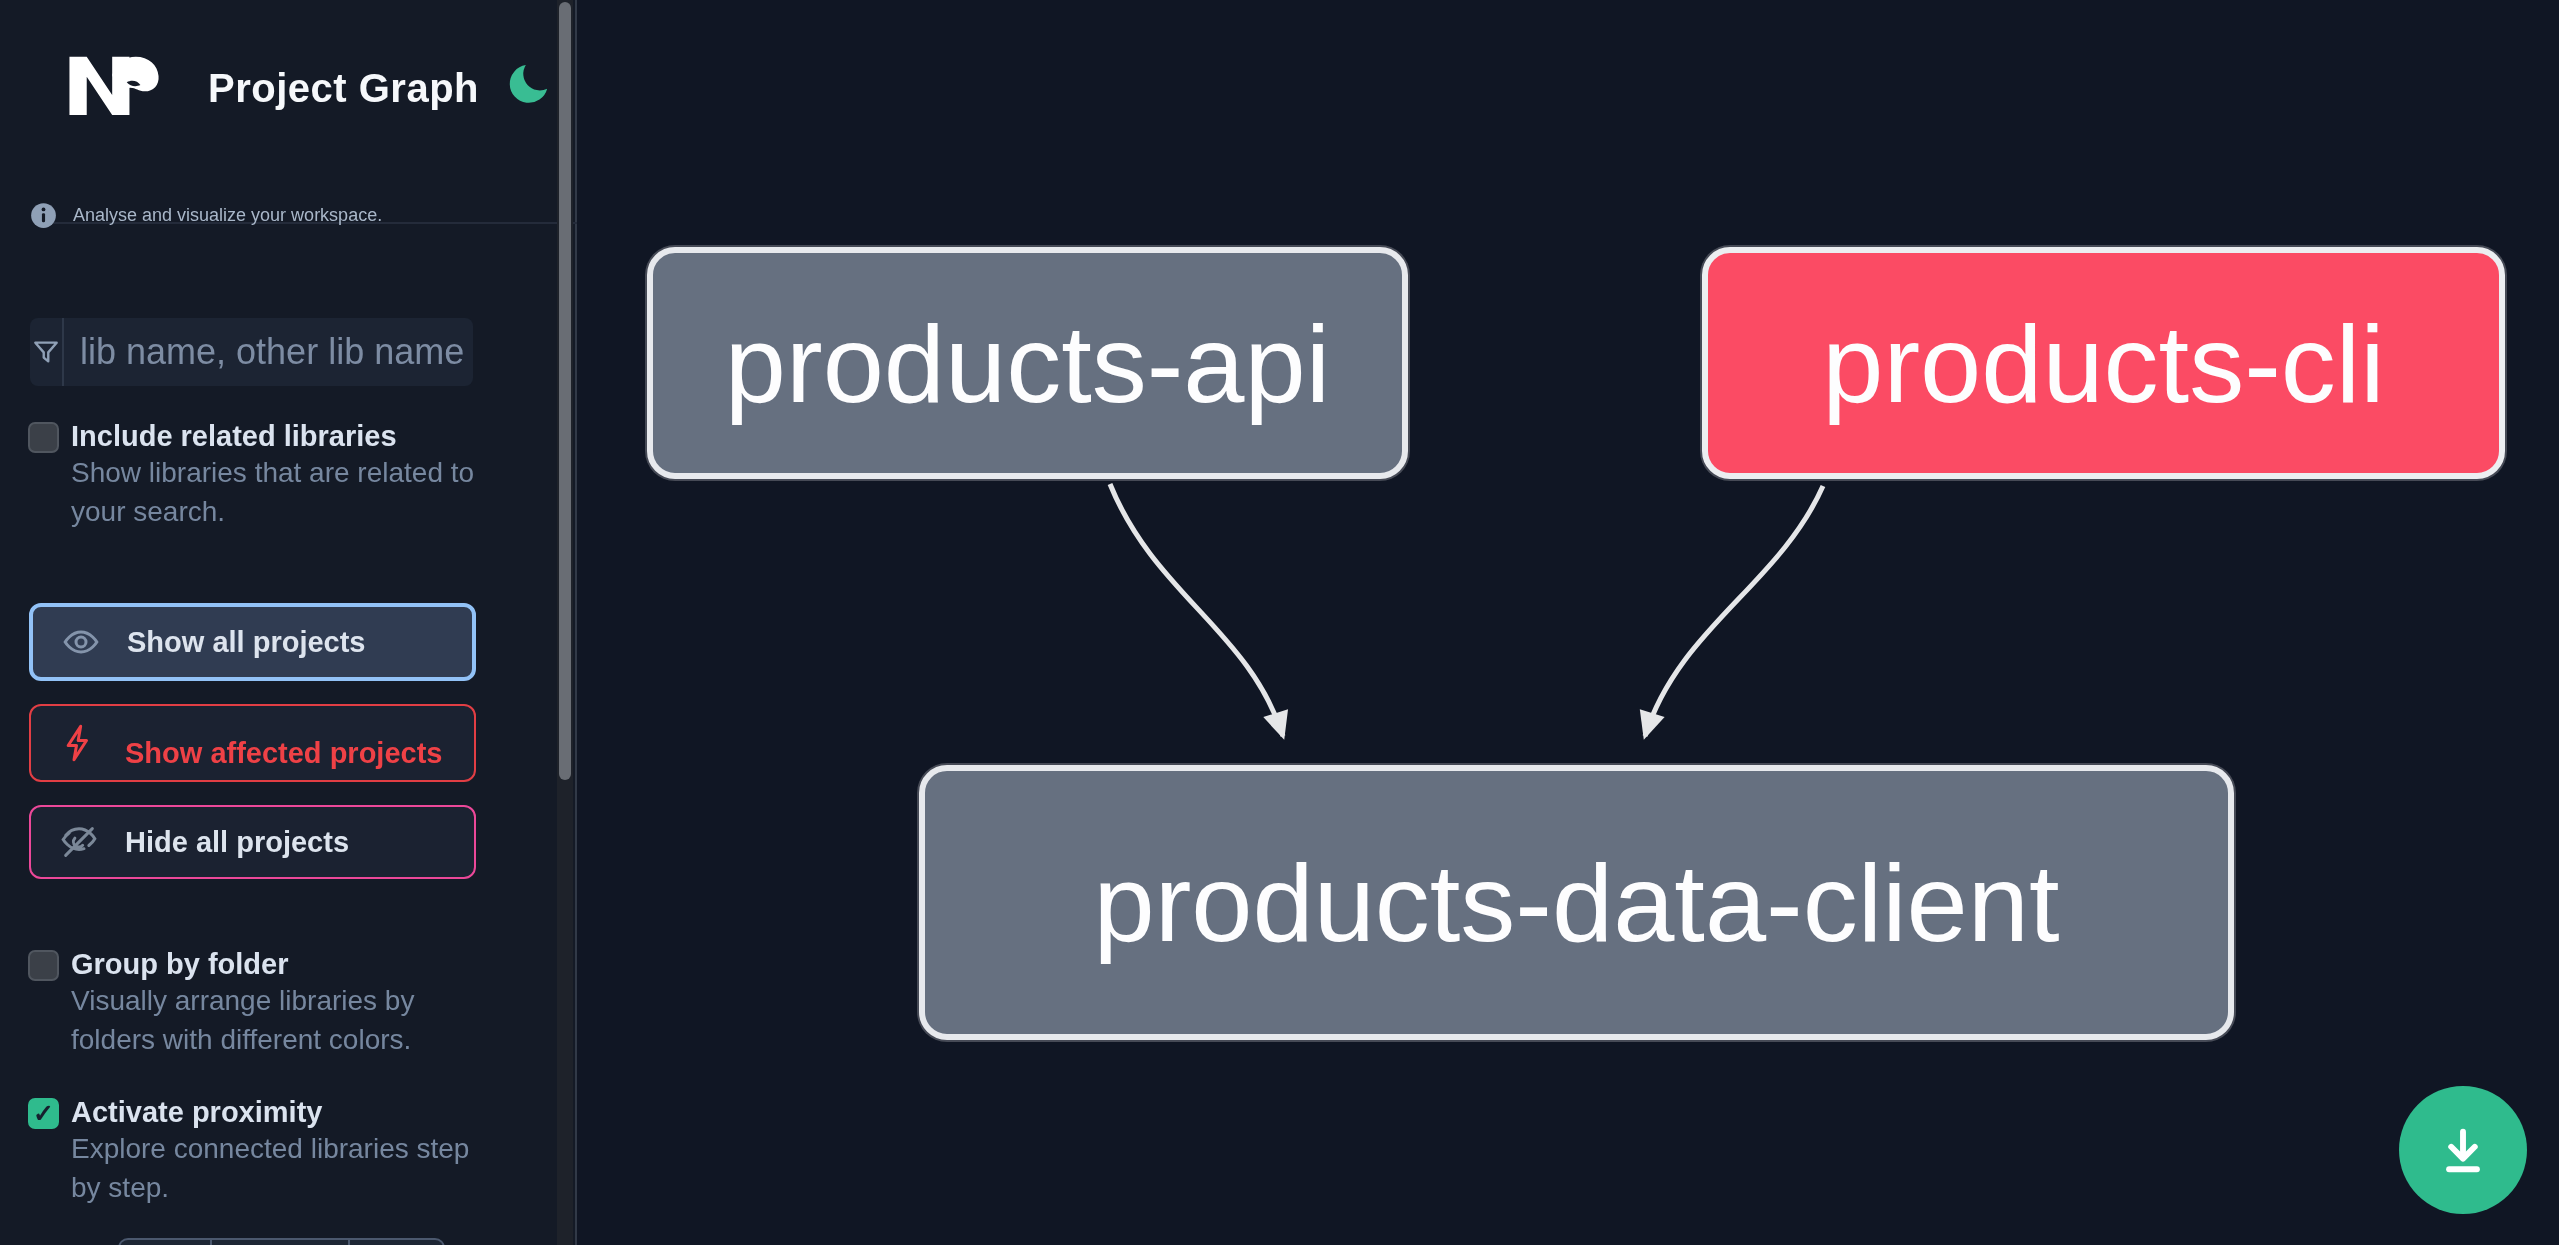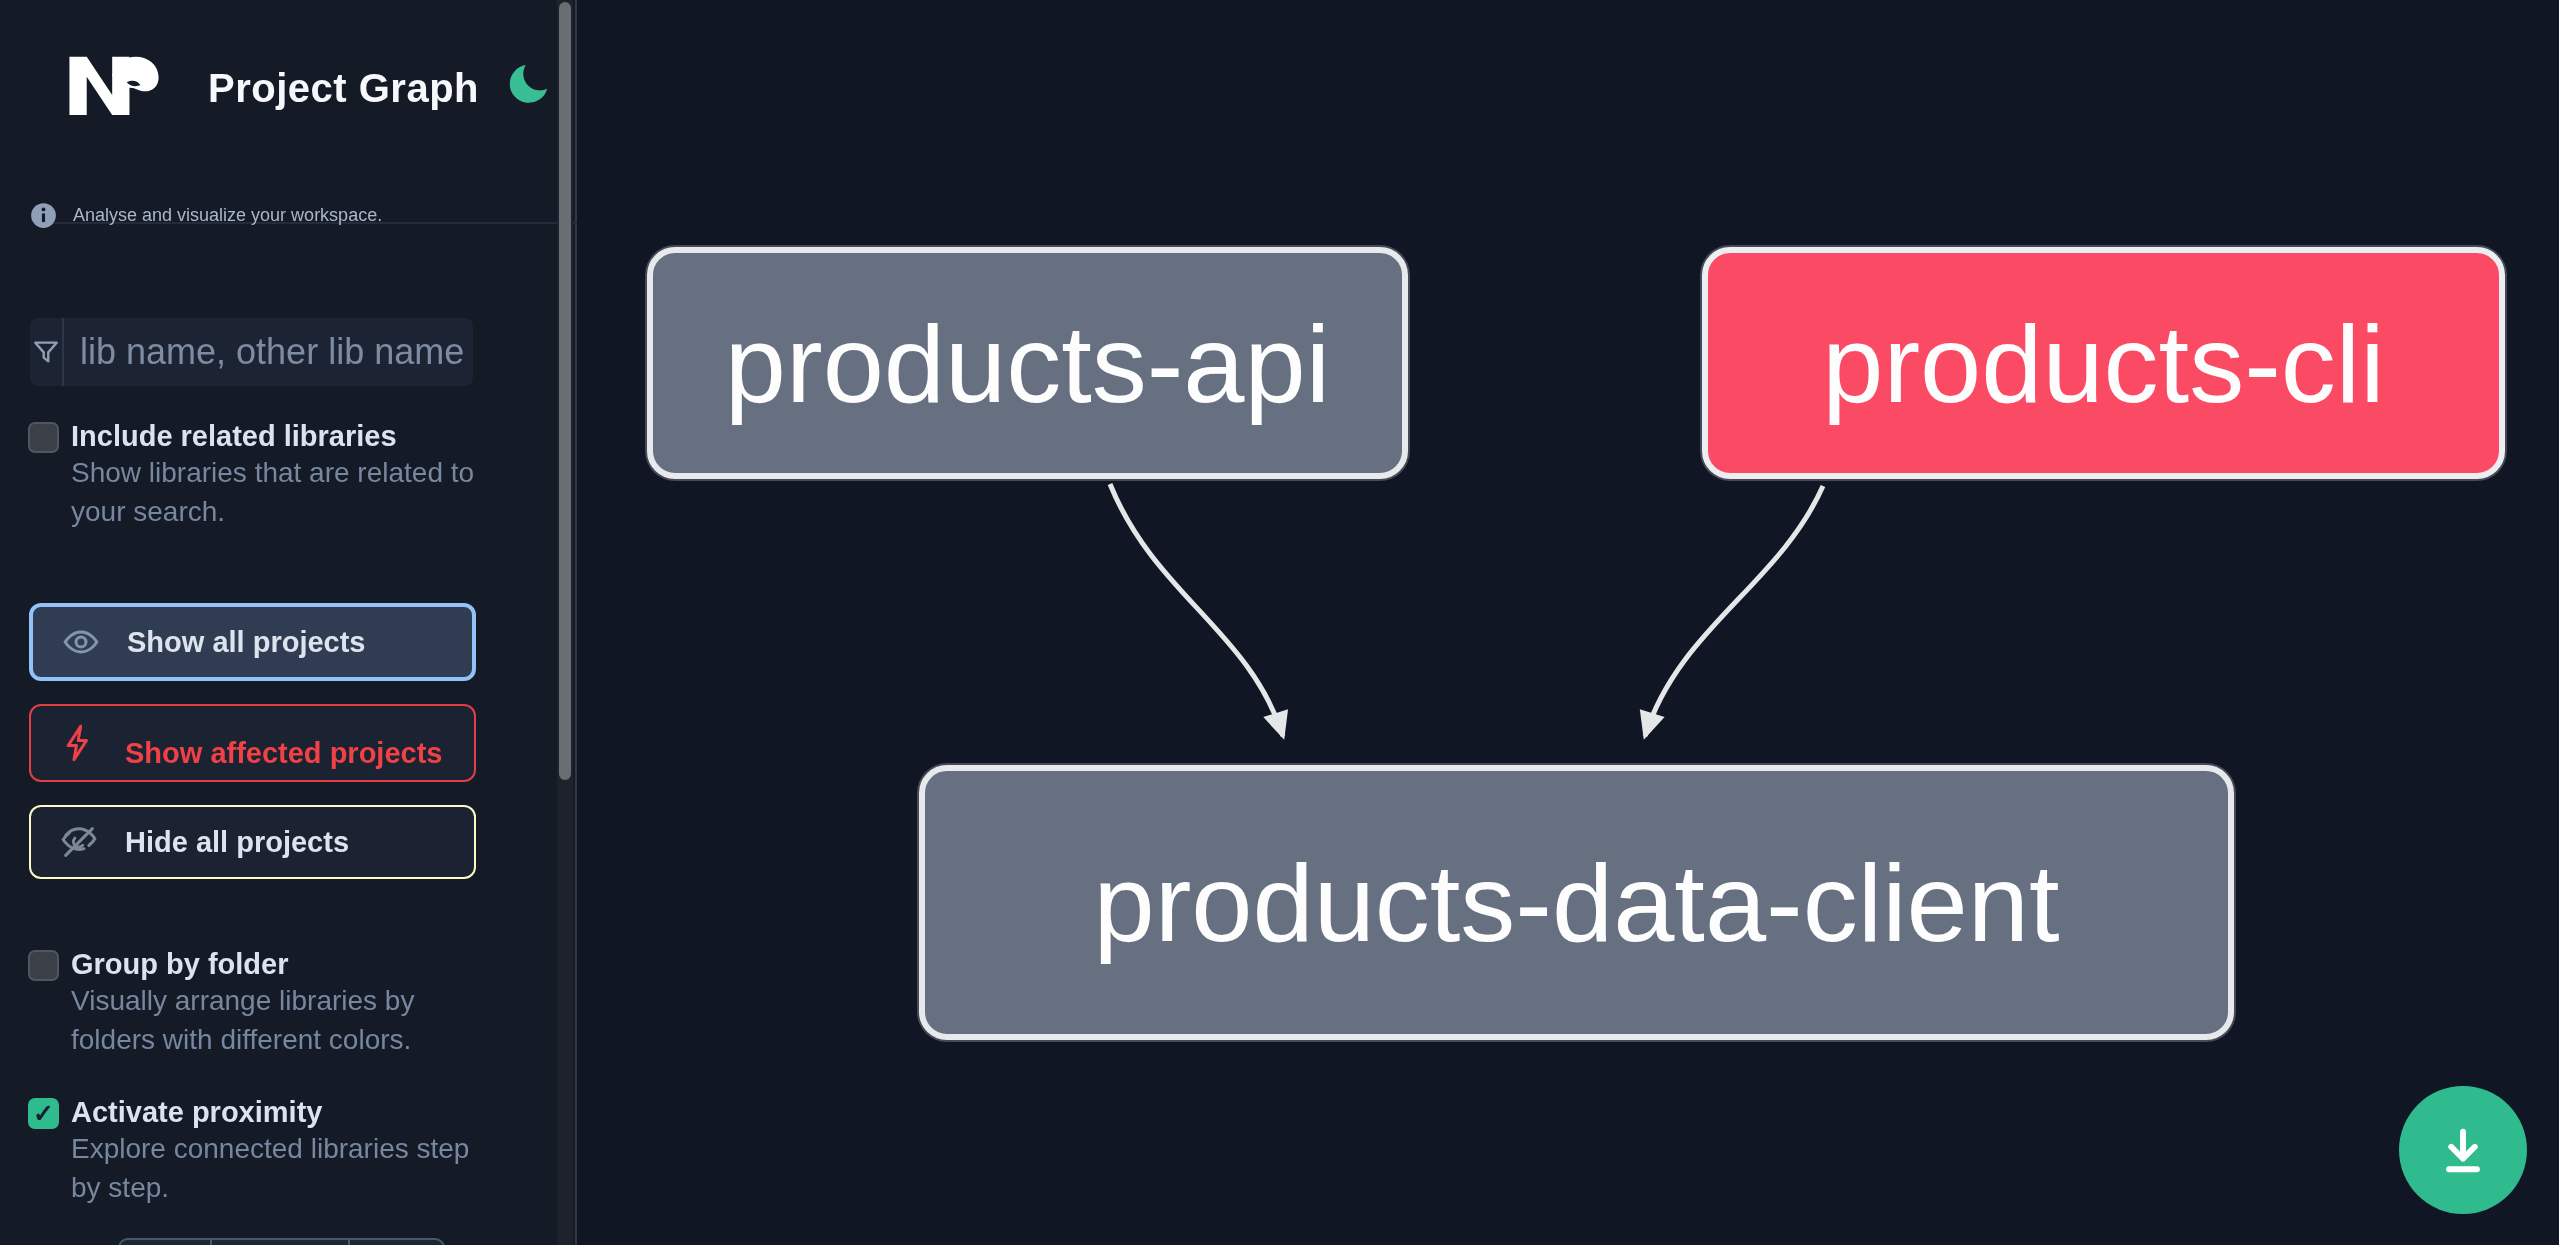--- a/index.html
+++ b/index.html
@@ -39,21 +39,21 @@
               border:2px solid #50565f; flex:0 0 auto; margin-top:2px;
               display:flex; align-items:center; justify-content:center; cursor:pointer; }
   .checkbox.checked { background:#2fbb8d; border-color:#2fbb8d; }
   .checkbox .tick { color:#16202e; font-size:25px; font-weight:700; line-height:1; }
   .chk-label { color:#dbe3ef; font-size:29px; font-weight:700; line-height:1.15; }
   .chk-desc  { color:#76879f; font-size:28px; font-weight:400; line-height:39px;
                width:432px; }
 
   .side-btn { position:absolute; left:29px; width:447px; height:78px; border-radius:12px;
               display:flex; align-items:center; gap:26px; padding:0 0 0 28px;
-              background:#1b2231; border:2px solid #fef9c3; cursor:pointer; }
+              background:#1b2231; border:2px solid #ec4899; cursor:pointer; }
   .side-btn .lbl { font-size:29px; font-weight:700; color:#dde4ee; }
   .btn-show-all { top:603px; background:#303c52; border:4px solid #92c2f7; }
   .btn-affected { top:704px; border:2px solid #e23e44; }
   .btn-affected .lbl { color:#ef4146;margin-top:21px; }
   .btn-hide { top:805px; height:74px; }
   .btn-ic { width:40px; height:40px; flex:0 0 auto; }
 
   .segmented { position:absolute; left:118px; top:1238px; display:flex; height:42px; }
   .segmented .seg { background:#1d2634; border:2px solid #4b586e; border-bottom:none; cursor:pointer; }
   .segmented .seg:first-child { width:94px; border-radius:10px 0 0 0; }

